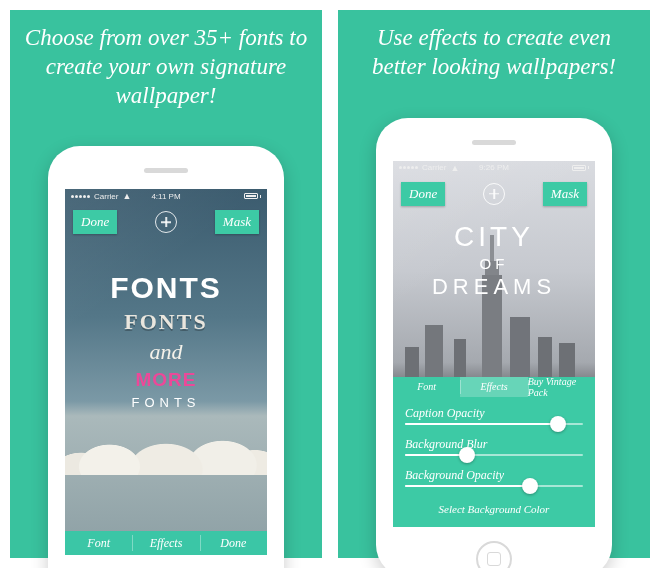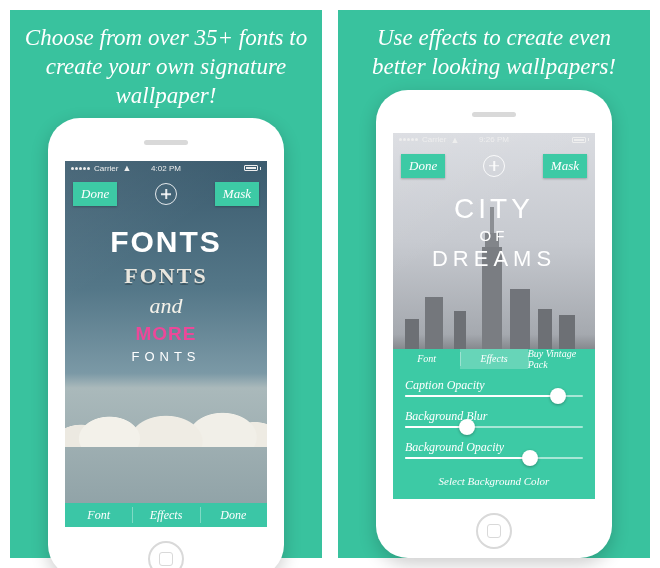--- a/index.html
+++ b/index.html
@@ -1,17 +1,17 @@
 <!DOCTYPE html>
 <html><head>
 <meta charset="utf-8">
 <style>
   * { margin: 0; padding: 0; box-sizing: border-box; }
   body { background: #fff; font-family: -apple-system, Helvetica, Arial, sans-serif; width: 660px; height: 568px; overflow: hidden; display: flex; gap: 16px; padding: 10px; }
-  .panel { background: #39c29e; flex: 1; position: relative; display: flex; flex-direction: column; align-items: center; padding-top: 14px; }
+  .panel { background: #39c29e; flex: 1; position: relative; display: flex; flex-direction: column; align-items: center; padding-top: 14px; gap: 28px; }
   .headline { color: #fff; font-family: 'Brush Script MT', cursive; font-style: italic; font-size: 23px; line-height: 1.25; text-align: center; padding: 0 14px 8px; font-weight: 400; }
   .phone { width: 236px; height: 472px; background: #fff; border-radius: 32px; box-shadow: 0 6px 18px rgba(0,0,0,.2); position: relative; display: flex; flex-direction: column; align-items: center; }
   .speaker { width: 44px; height: 5px; background: #d9d9d9; border-radius: 3px; margin-top: 22px; }
   .screen { width: 202px; height: 366px; margin-top: 16px; background: #000; position: relative; overflow: hidden; }
   .home { width: 36px; height: 36px; border: 2px solid #d9d9d9; border-radius: 50%; margin-top: 14px; position: relative; }
   .home::after { content: ""; position: absolute; width: 12px; height: 12px; border: 1.5px solid #d9d9d9; border-radius: 3px; left: 50%; top: 50%; transform: translate(-50%,-50%); }
 
   
   .status { position: absolute; top: 0; left: 0; right: 0; height: 14px; display: flex; align-items: center; justify-content: space-between; padding: 0 6px; font-size: 8px; color: #eee; z-index: 10; }
   .status .carrier { display: flex; align-items: center; gap: 4px; }
@@ -35,21 +35,21 @@
   
   .bg1 { position: absolute; inset: 0; background: linear-gradient(to bottom, #3b5b6e 0%, #547788 35%, #7b99a6 58%, #aab9bb 62%, #8c9fa4 100%); }
   .bg1::before { content: ""; position: absolute; left: 0; right: 0; bottom: 80px; height: 70px; background:
     radial-gradient(ellipse 50px 36px at 22% 88%, #f3f1ea 60%, transparent 62%),
     radial-gradient(ellipse 60px 42px at 50% 92%, #efece4 60%, transparent 62%),
     radial-gradient(ellipse 56px 40px at 78% 86%, #f1efe8 60%, transparent 62%),
     radial-gradient(ellipse 46px 32px at 8% 96%, #ece9e1 60%, transparent 62%),
     radial-gradient(ellipse 46px 34px at 94% 94%, #eeebe3 60%, transparent 62%); }
   .bg1::after { content:""; position:absolute; left:0; right:0; top:0; height:60%; background:linear-gradient(145deg, rgba(255,255,255,.08), transparent 40%); }
 
-  .stack { position: absolute; top: 60px; left: 0; right: 0; text-align: center; color: #fff; z-index: 5; }
+  .stack { position: absolute; top: 78px; left: 0; right: 0; text-align: center; color: #fff; z-index: 5; }
   .stack > div { margin: 4px 0; }
   .f1 { font-size: 30px; font-weight: 800; letter-spacing: 2px; font-family: Impact, 'Arial Black', sans-serif; }
   .f2 { font-size: 22px; font-weight: 700; letter-spacing: 2px; font-family: Georgia, serif; color: #e9e6de; text-shadow: 0 2px 0 rgba(0,0,0,.25); }
   .f3 { font-size: 22px; font-family: 'Brush Script MT', cursive; font-style: italic; color: #f5f2ea; }
   .f4 { font-size: 19px; font-weight: 900; letter-spacing: 1px; font-family: 'Arial Black', sans-serif; color: #ec4899; }
   .f5 { font-size: 13px; font-weight: 300; letter-spacing: 5px; font-family: 'Helvetica Neue', sans-serif; color: #fff; }
 
   .bottombar { position: absolute; left: 0; right: 0; bottom: 0; height: 24px; background: rgba(55,200,165,.95); display: flex; z-index: 10; }
   .bottombar .tab { flex: 1; font-family: 'Brush Script MT', cursive; font-style: italic; color: #fff; font-size: 12px; display: flex; align-items: center; justify-content: center; position: relative; }
   .bottombar .tab + .tab::before { content:""; position:absolute; left:0; top:4px; bottom:4px; width:1px; background:rgba(255,255,255,.35); }
@@ -102,21 +102,21 @@
           <div class="dots">
               <span></span>
               <span></span>
               <span></span>
               <span></span>
               <span></span>
             </div>
           <span>Carrier</span>
           <span class="wifi">▲</span>
         </div>
-        <span class="time">4:02 PM</span>
+        <span class="time">4:11 PM</span>
         <div class="batt">
             <div class="batt-body"></div>
             <div class="batt-tip"></div>
           </div>
       </div>
 
       <div class="topbar">
         <div class="btn">Done</div>
         <div class="plus"></div>
         <div class="btn">Mask</div>

